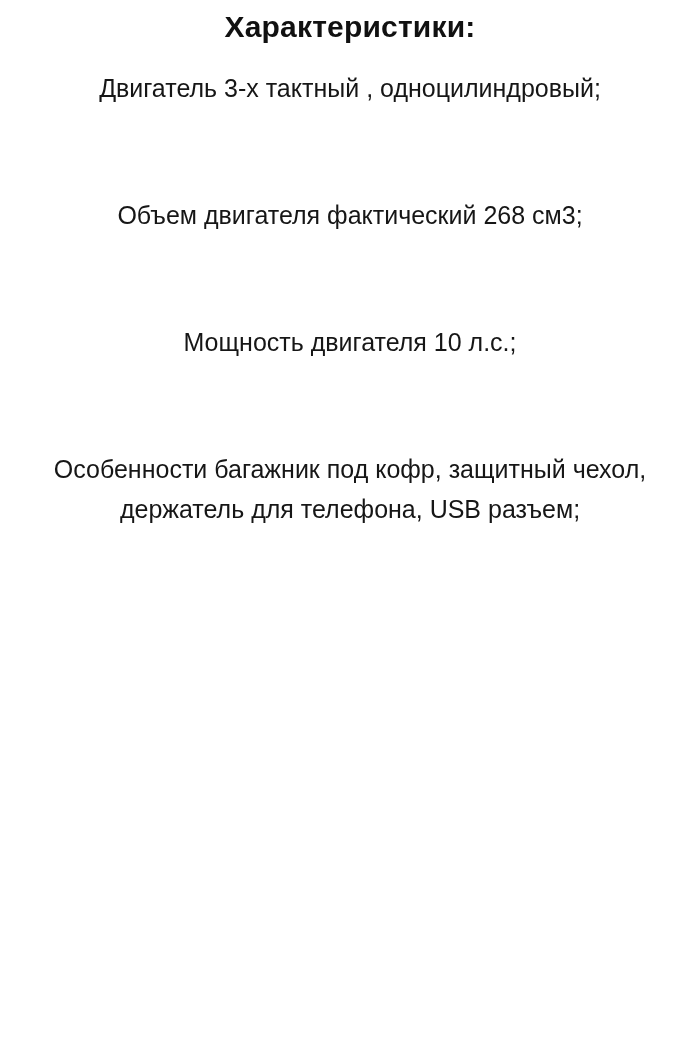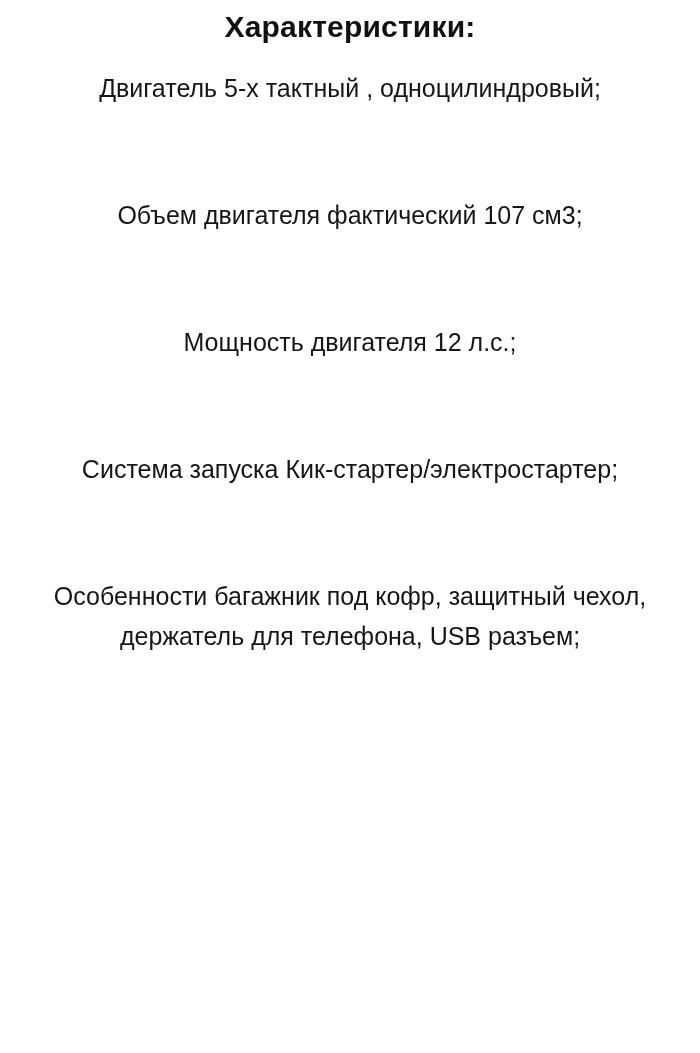--- a/index.html
+++ b/index.html
@@ -37,25 +37,24 @@
   .spec-line:last-child {
     margin-bottom: 11px;
   }
 </style>
 </head>
 <body>
 
 <div class="page">
   <h1 class="doc-title">Характеристики:</h1>
 
-  <p class="spec-line">Двигатель 5-х тактный , одноцилиндровый;</p>
+  <p class="spec-line">Двигатель 3-х тактный , одноцилиндровый;</p>
 
 
-  <p class="spec-line">Объем двигателя  фактический 107 см3;</p>
+  <p class="spec-line">Объем двигателя  фактический 268 см3;</p>
 
 
-  <p class="spec-line">Мощность двигателя 12 л.с.;</p>
+  <p class="spec-line">Мощность двигателя 10 л.с.;</p>
 
-  <p class="spec-line">Система запуска Кик-стартер/электростартер;</p>
 
 
   <p class="spec-line">Особенности багажник под кофр, защитный чехол, держатель для телефона, USB разъем;</p>
 </div>
 
 </body></html>

